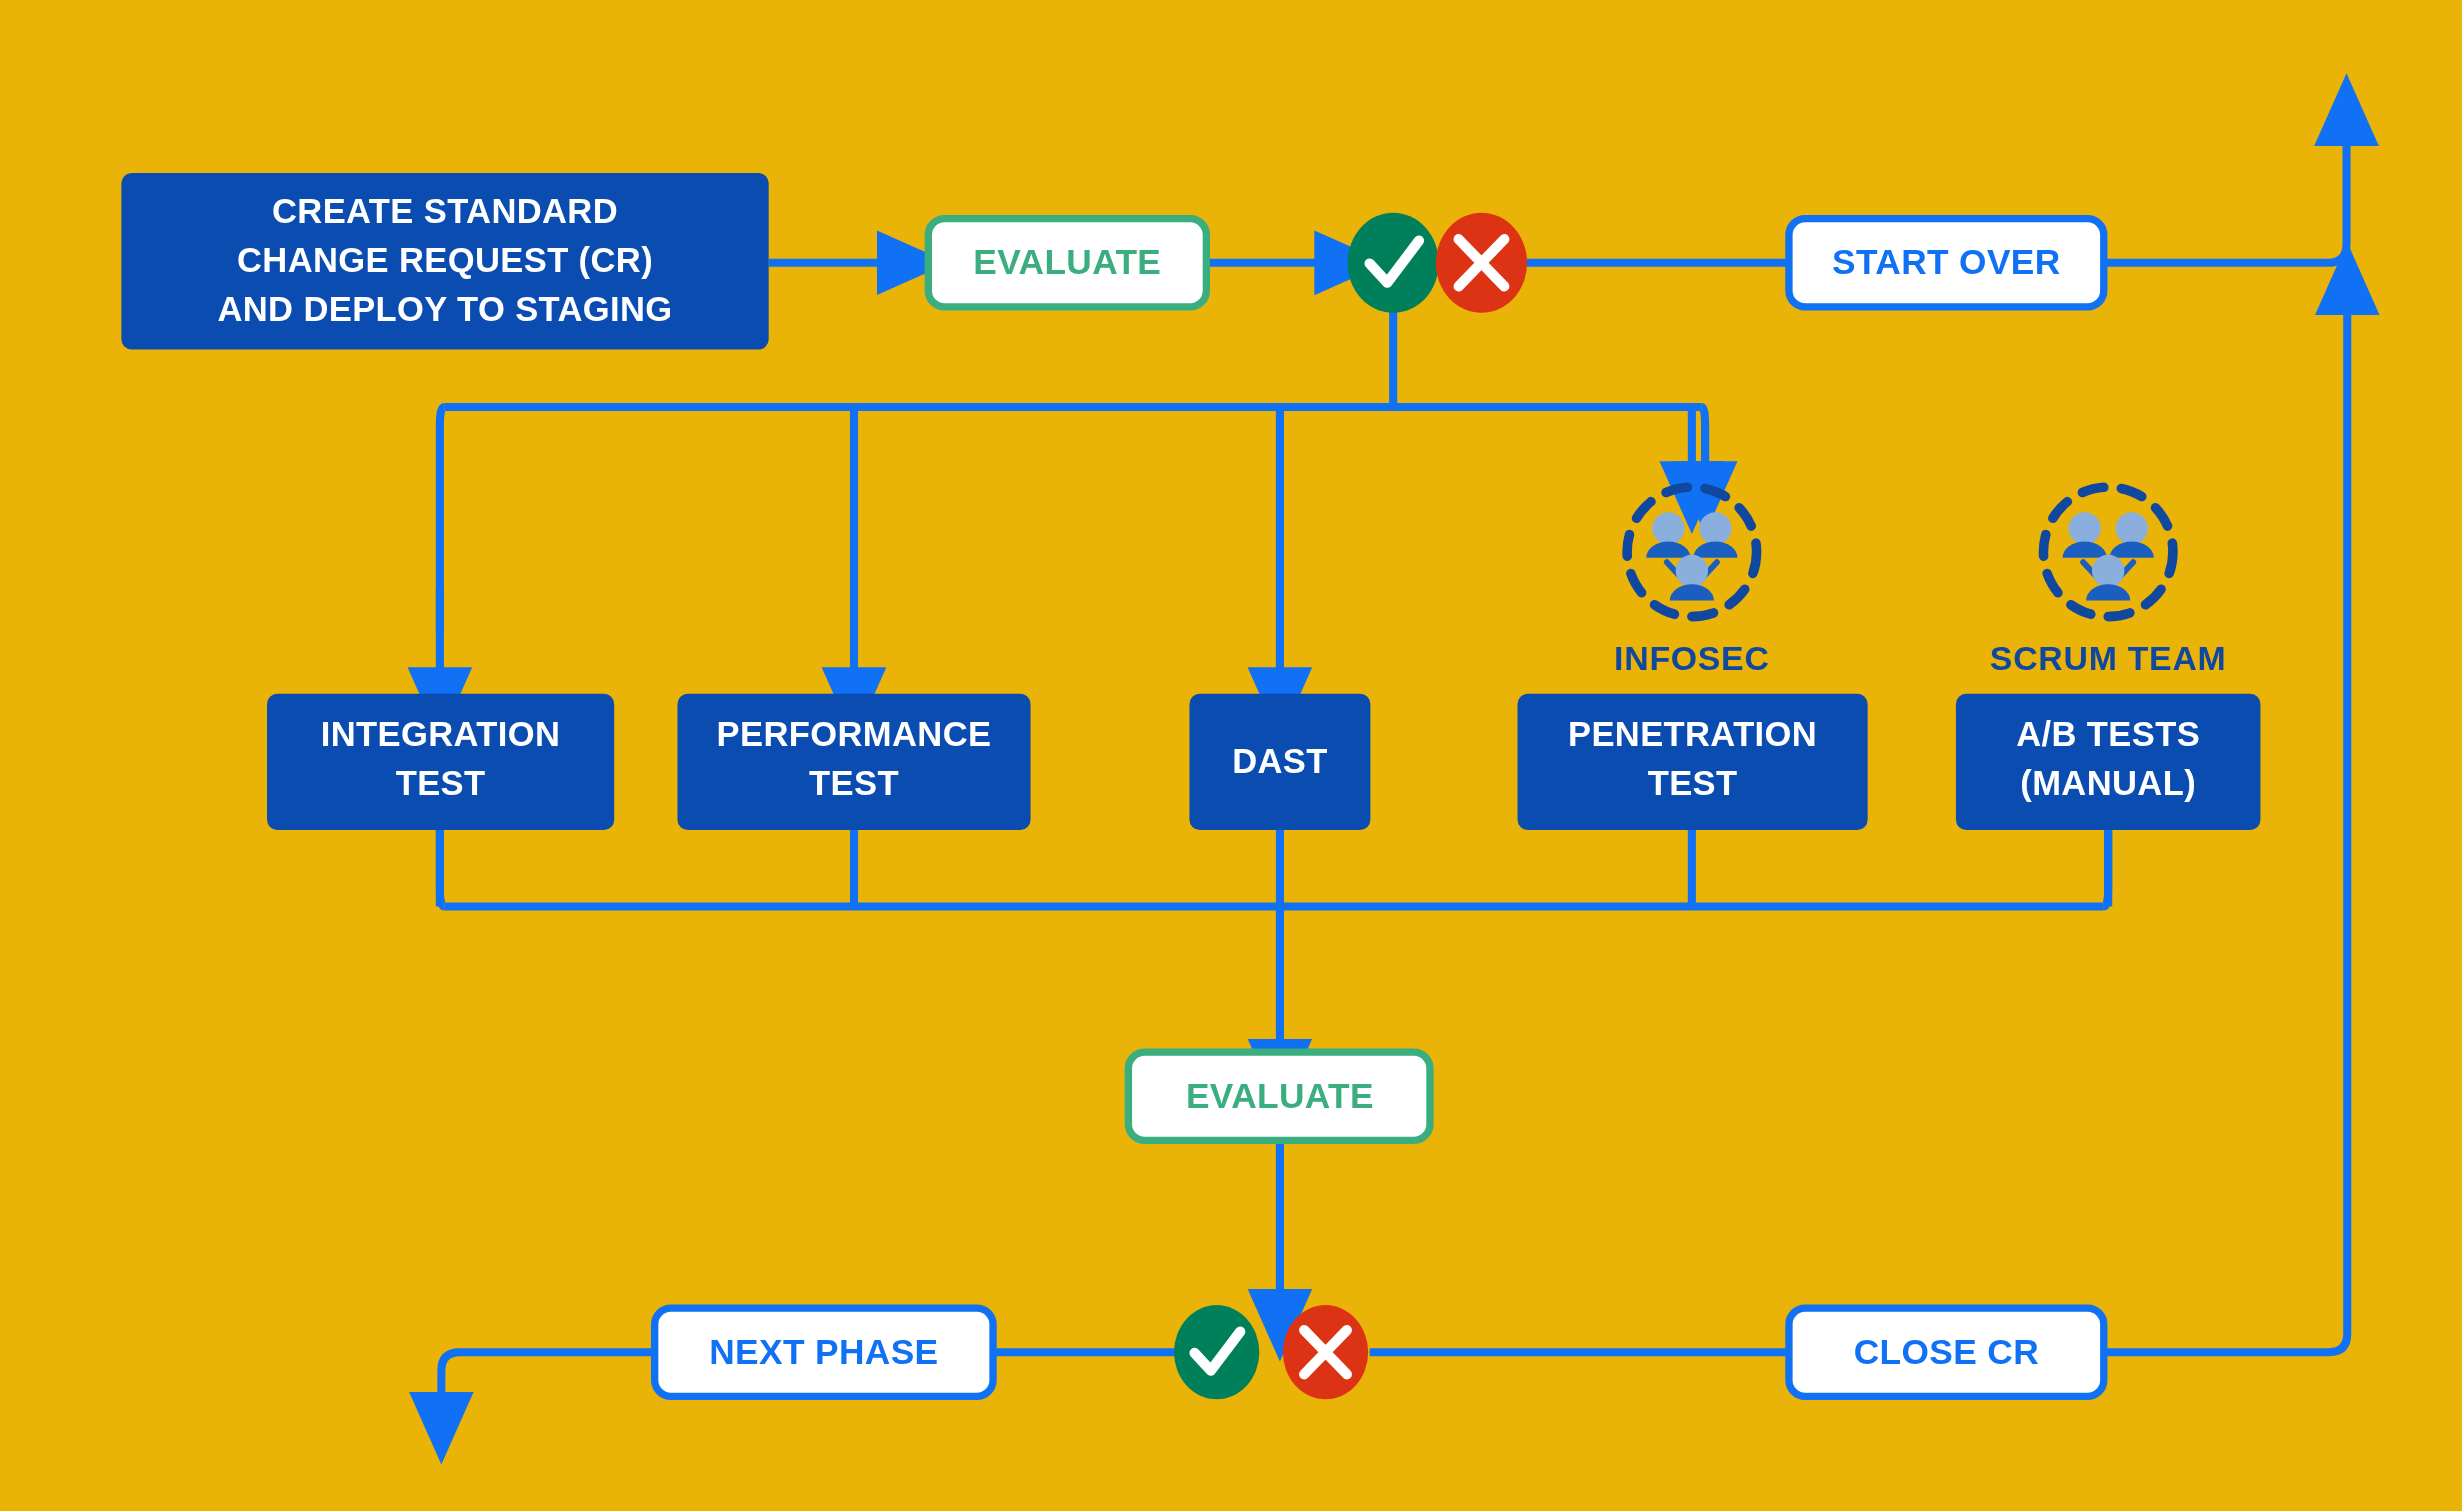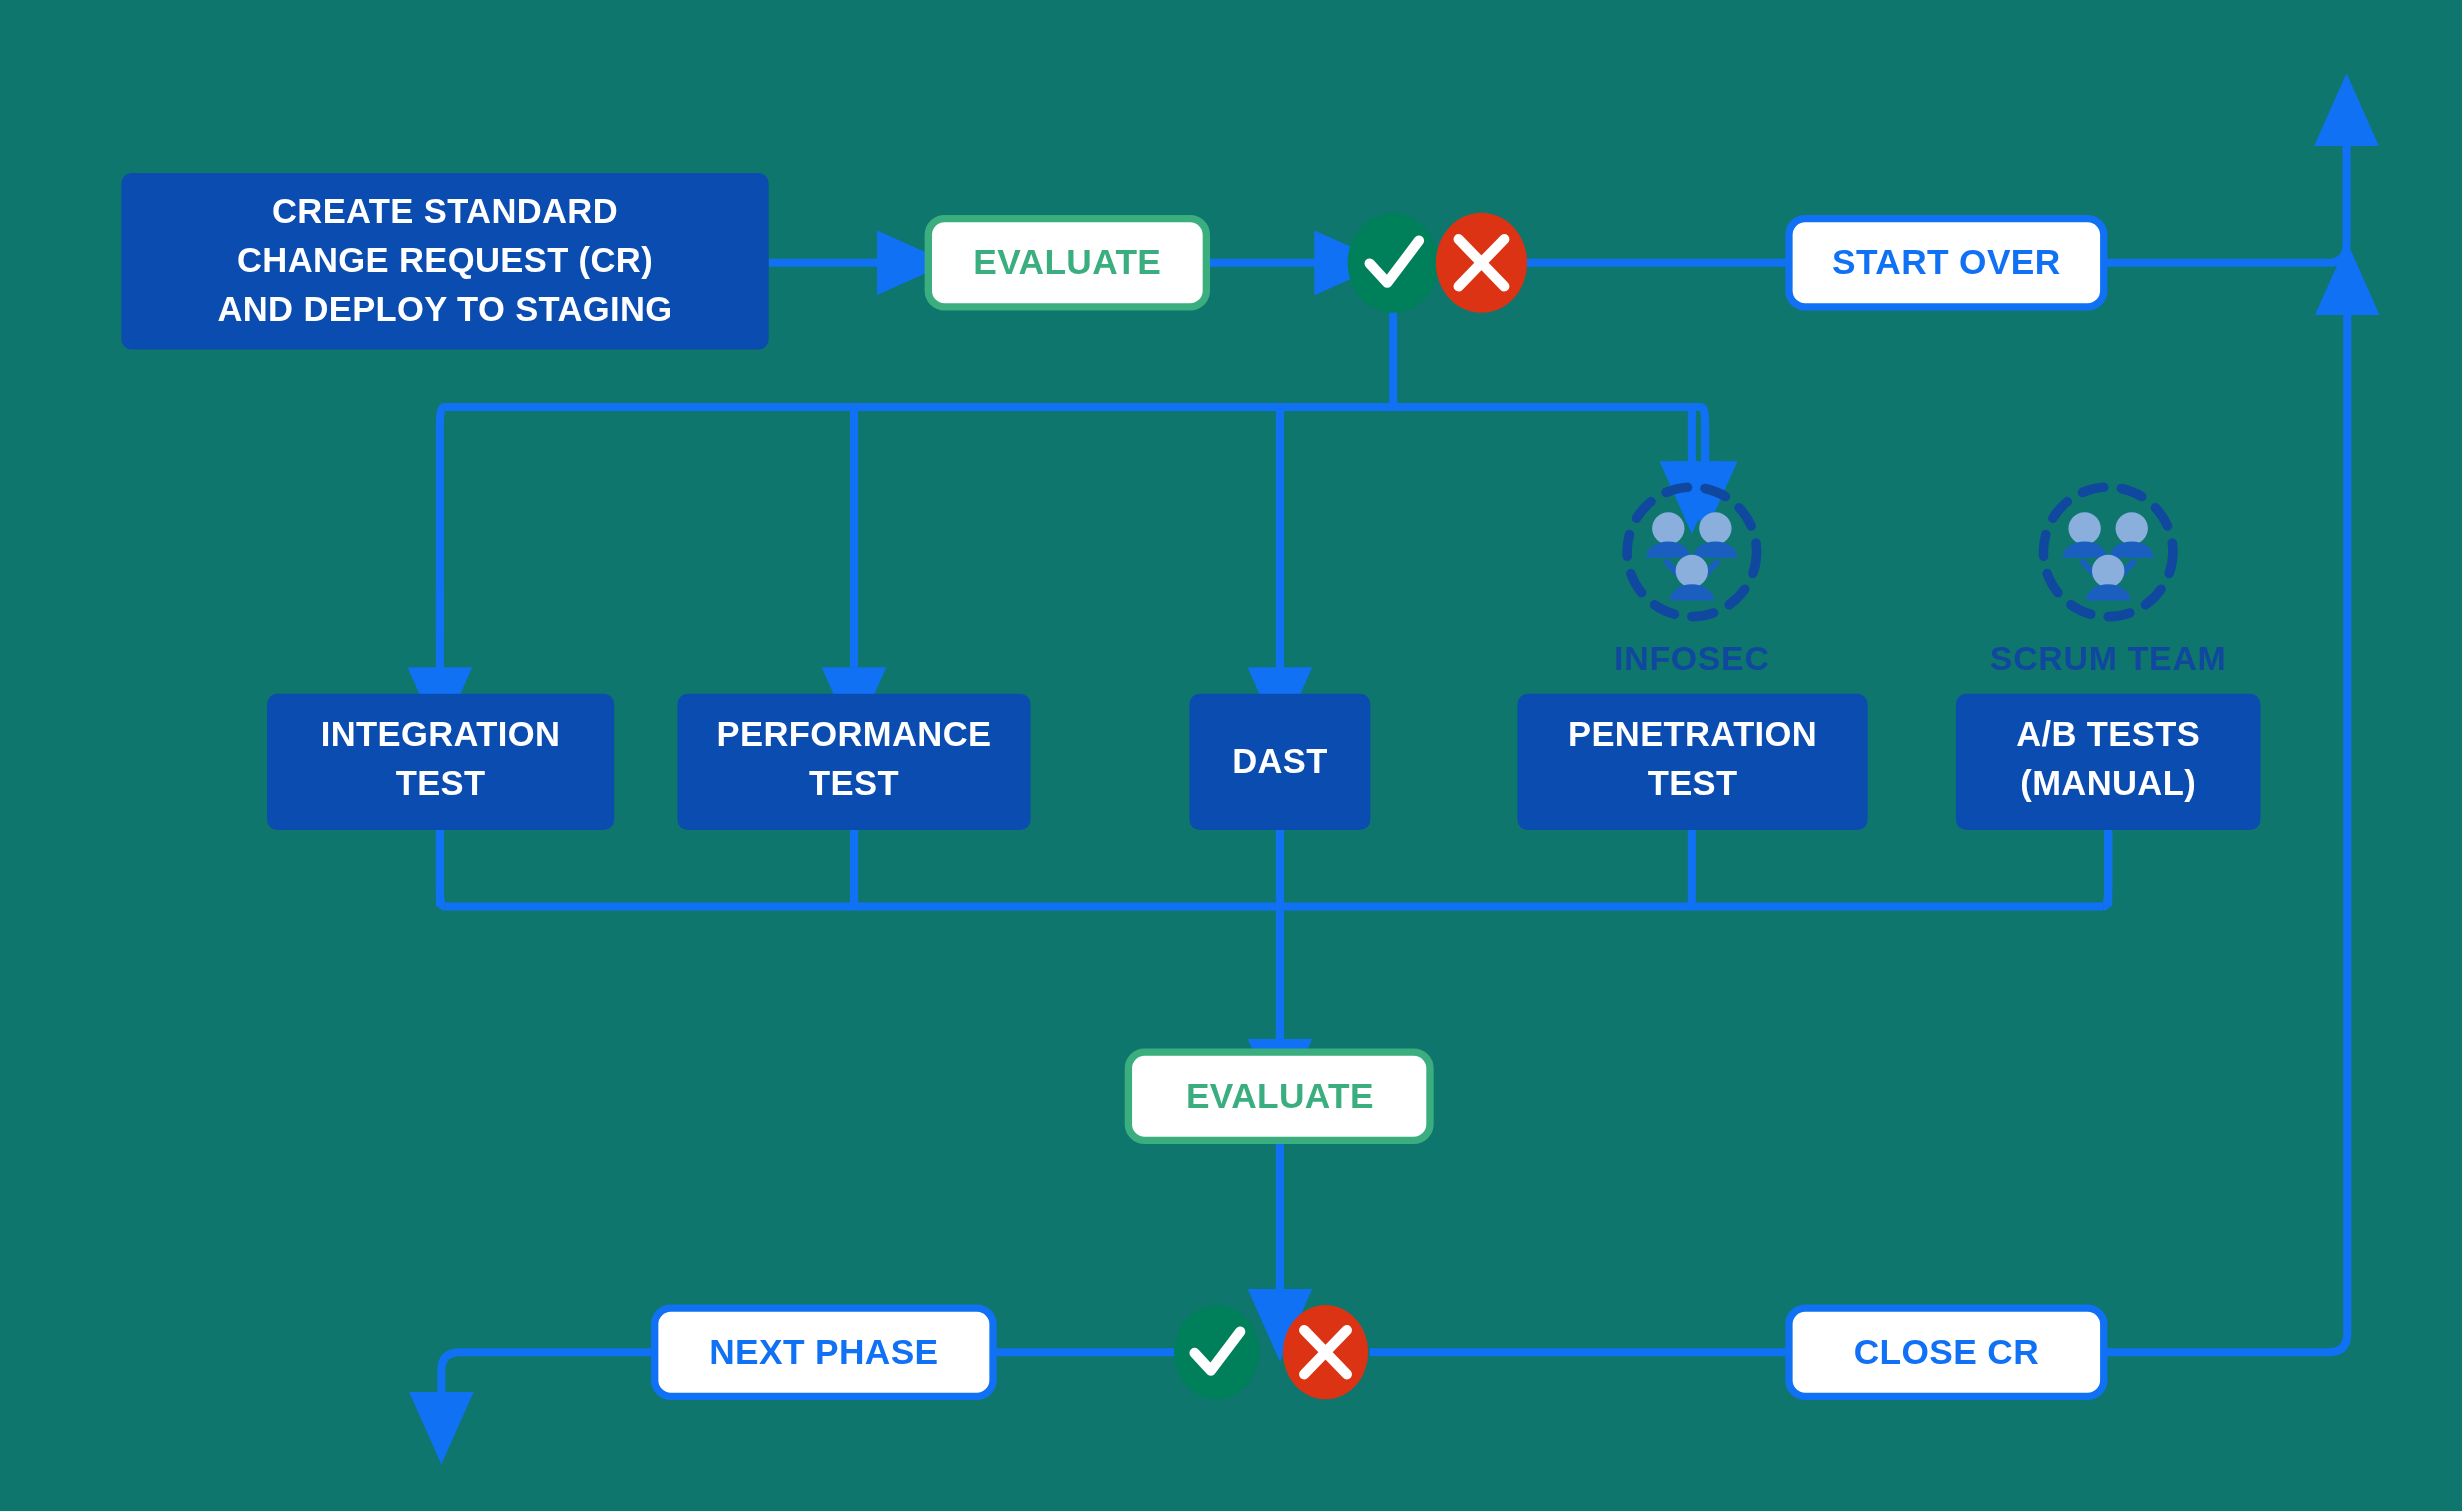--- a/index.html
+++ b/index.html
@@ -10,21 +10,21 @@
   body {
     width: 2462px;
     height: 1512px;
     font-family: "Liberation Sans", sans-serif;
     overflow: hidden;
   }
   #flow-root {
     position: relative;
     width: 2462px;
     height: 1512px;
-    background: #0f766e;
+    background: #eab308;
   }
   svg.canvas {
     position: absolute;
     top: 0;
     left: 0;
     width: 2462px;
     height: 1512px;
   }
   .node-text {
     font-family: "Liberation Sans", sans-serif;

